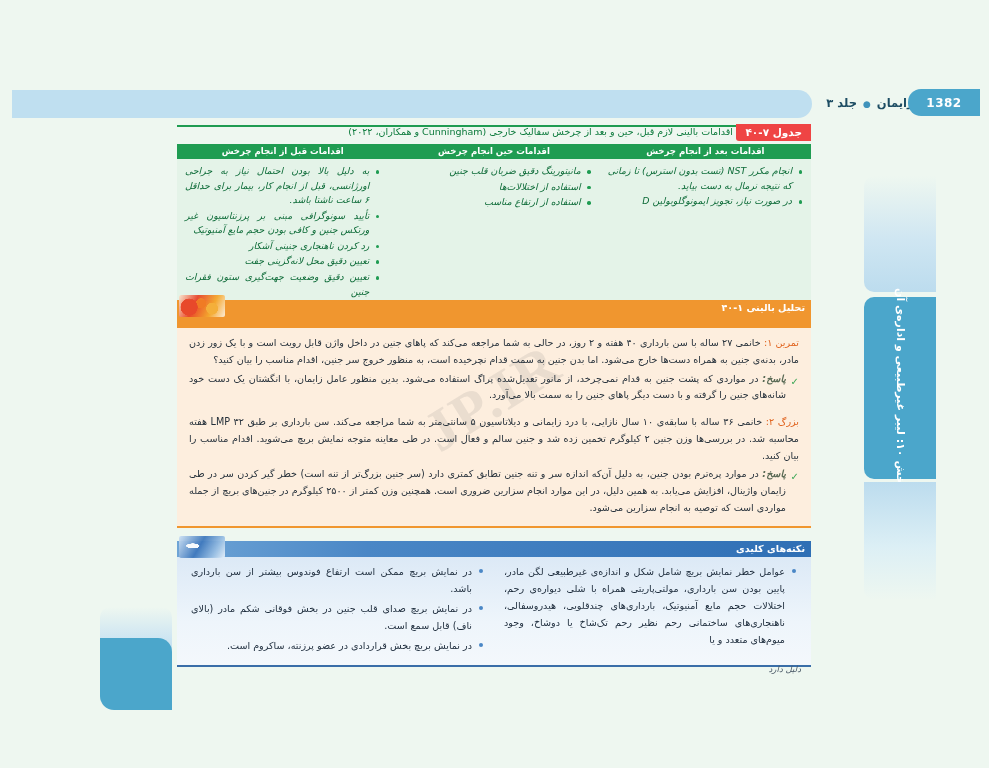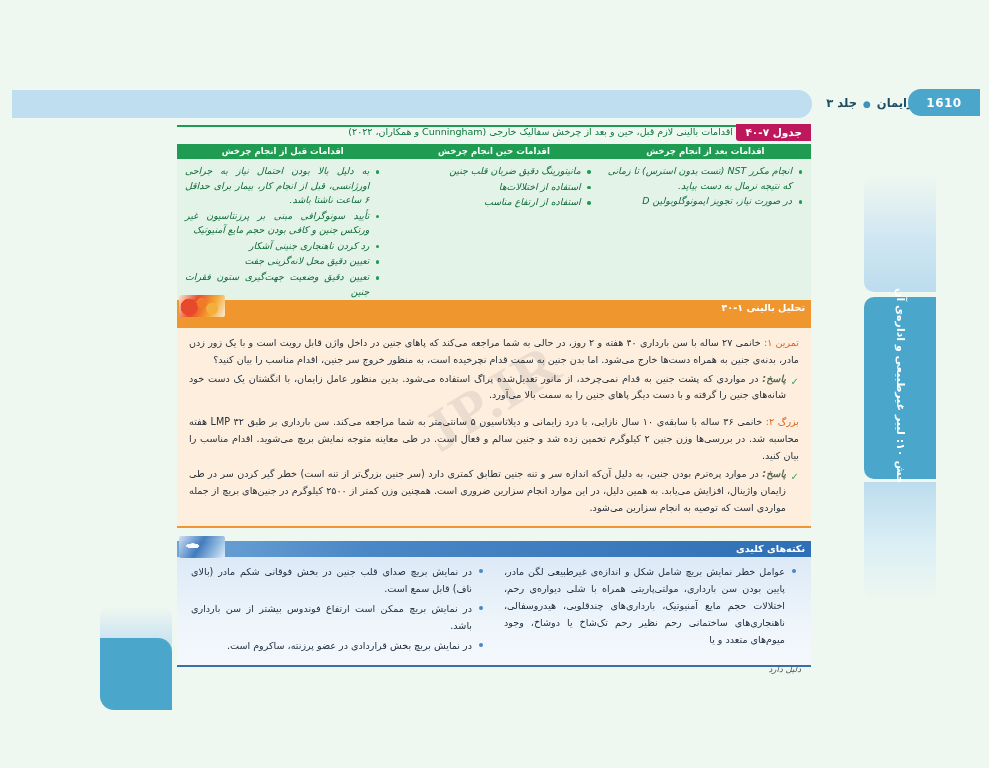--- a/index.html
+++ b/index.html
@@ -101,21 +101,21 @@
     position: absolute;
     right: 0; left: 0; top: 1px;
     height: 2px;
     background: #1f9c52;
   }
   .tbl-label {
     position: absolute;
     right: 0; top: 0;
     height: 17px;
     padding: 0 9px;
-    background: #be185d;
+    background: #ef4444;
     color: #fff;
     font-size: 10.5px;
     font-weight: bold;
     line-height: 17px;
     border-radius: 0 0 0 3px;
   }
   .tbl-caption-text {
     position: absolute;
     right: 78px; top: 2px;
     font-size: 9.5px;
@@ -334,21 +334,21 @@
 </style>
 </head>
 <body>
 
 <div class="page">
 
   <div class="header-bar"></div>
   <div class="header-title">
     <span>بارداری و زایمان</span><span class="sep">●</span><span>جلد ۳</span>
   </div>
-  <div class="page-num">1610</div>
+  <div class="page-num">1382</div>
 
   <div class="tab-ghost top"></div>
   <div class="tab-active">
     <span class="vtext">بخش ۱۰: لیبر غیرطبیعی و اداره‌ی آن</span>
   </div>
   <div class="tab-ghost bottom"></div>
 
   <div class="table-block">
     <div class="tbl-caption-row">
       <div class="tbl-caption-rule"></div>
@@ -408,22 +408,22 @@
       <span class="blue-deco"></span>
     </div>
     <div class="blue-body">
       <div class="blue-col">
         <ul>
           <li>عوامل خطر نمایش بریچ شامل شکل و اندازه‌ی غیرطبیعی لگن مادر، پایین بودن سن بارداری، مولتی‌پاریتی همراه با شلی دیواره‌ی رحم، اختلالات حجم مایع آمنیوتیک، بارداری‌های چندقلویی، هیدروسفالی، ناهنجاری‌های ساختمانی رحم نظیر رحم تک‌شاخ یا دوشاخ، وجود میوم‌های متعدد و یا</li>
         </ul>
       </div>
       <div class="blue-col">
         <ul>
+          <li>در نمایش بریچ ممکن است ارتفاع فوندوس بیشتر از سن بارداری باشد.</li>
           <li>در نمایش بریچ صدای قلب جنین در بخش فوقانی شکم مادر (بالای ناف) قابل سمع است.</li>
-          <li>در نمایش بریچ ممکن است ارتفاع فوندوس بیشتر از سن بارداری باشد.</li>
           <li>در نمایش بریچ بخش قراردادی در عضو پرزنته، ساکروم است.</li>
         </ul>
       </div>
     </div>
   </div>
 
   <div class="footer-note">دلیل دارد</div>
 
   <div class="deco-sq-light"></div>
   <div class="deco-sq-solid"></div>

